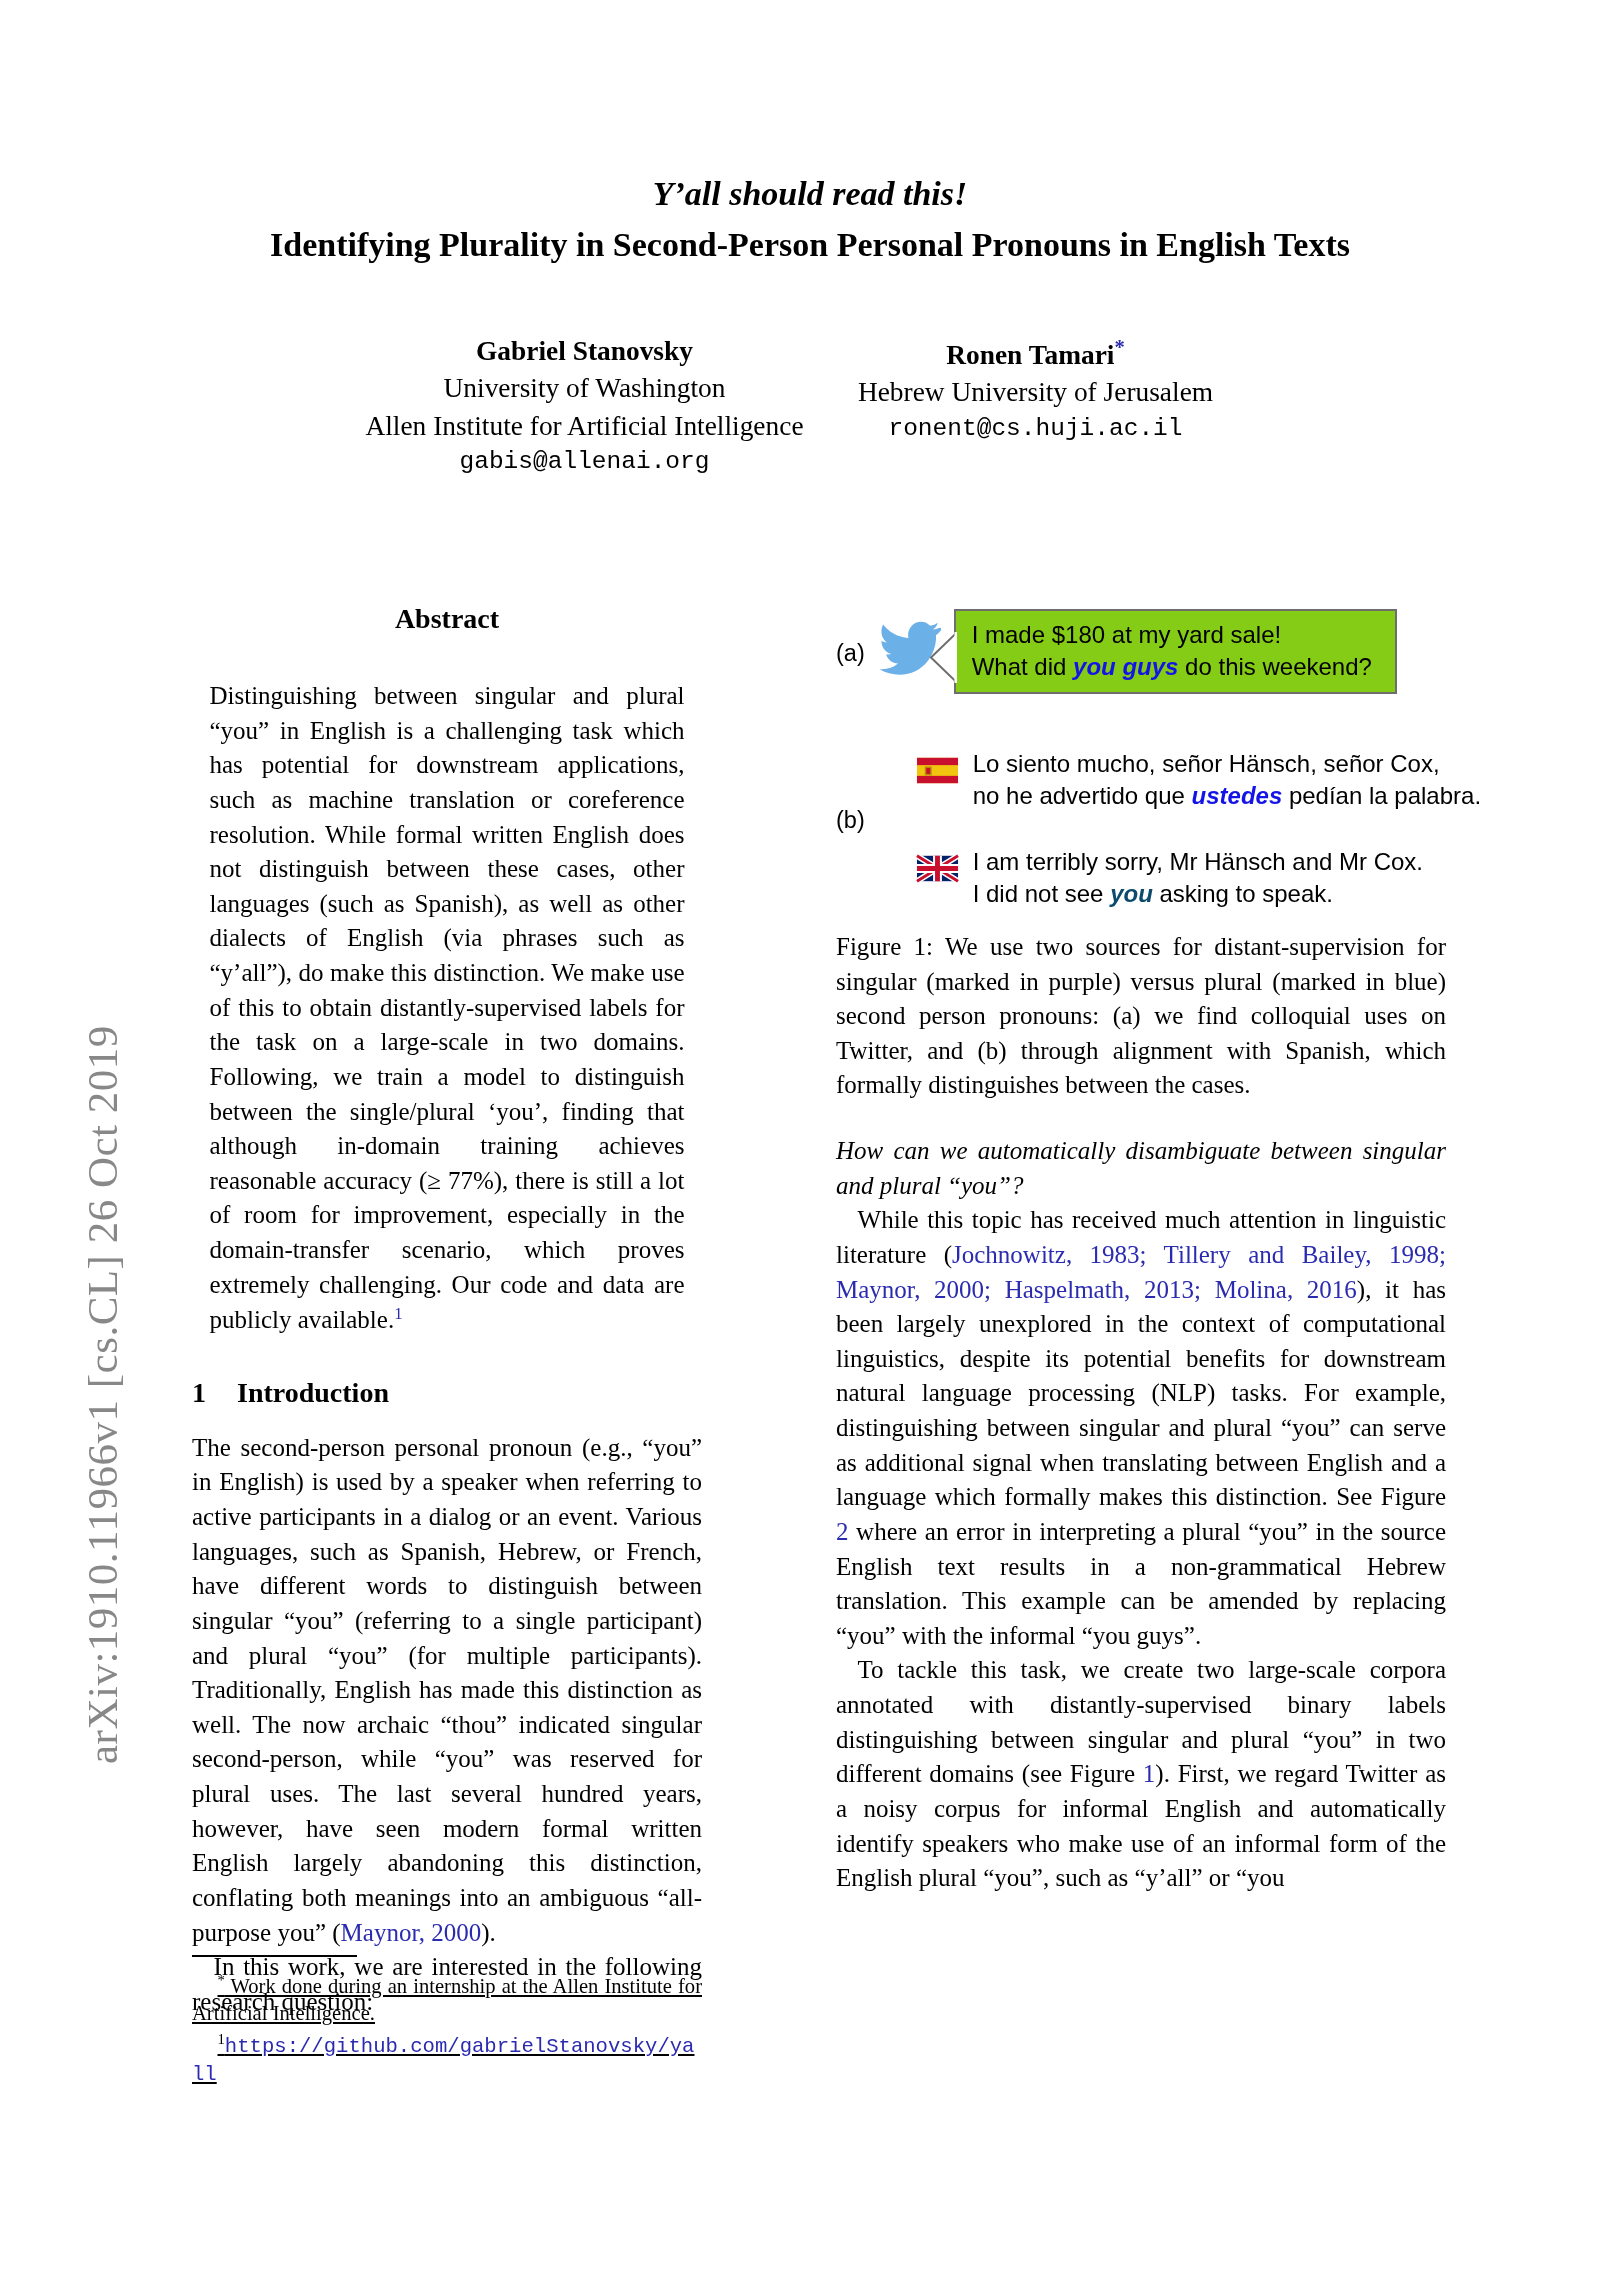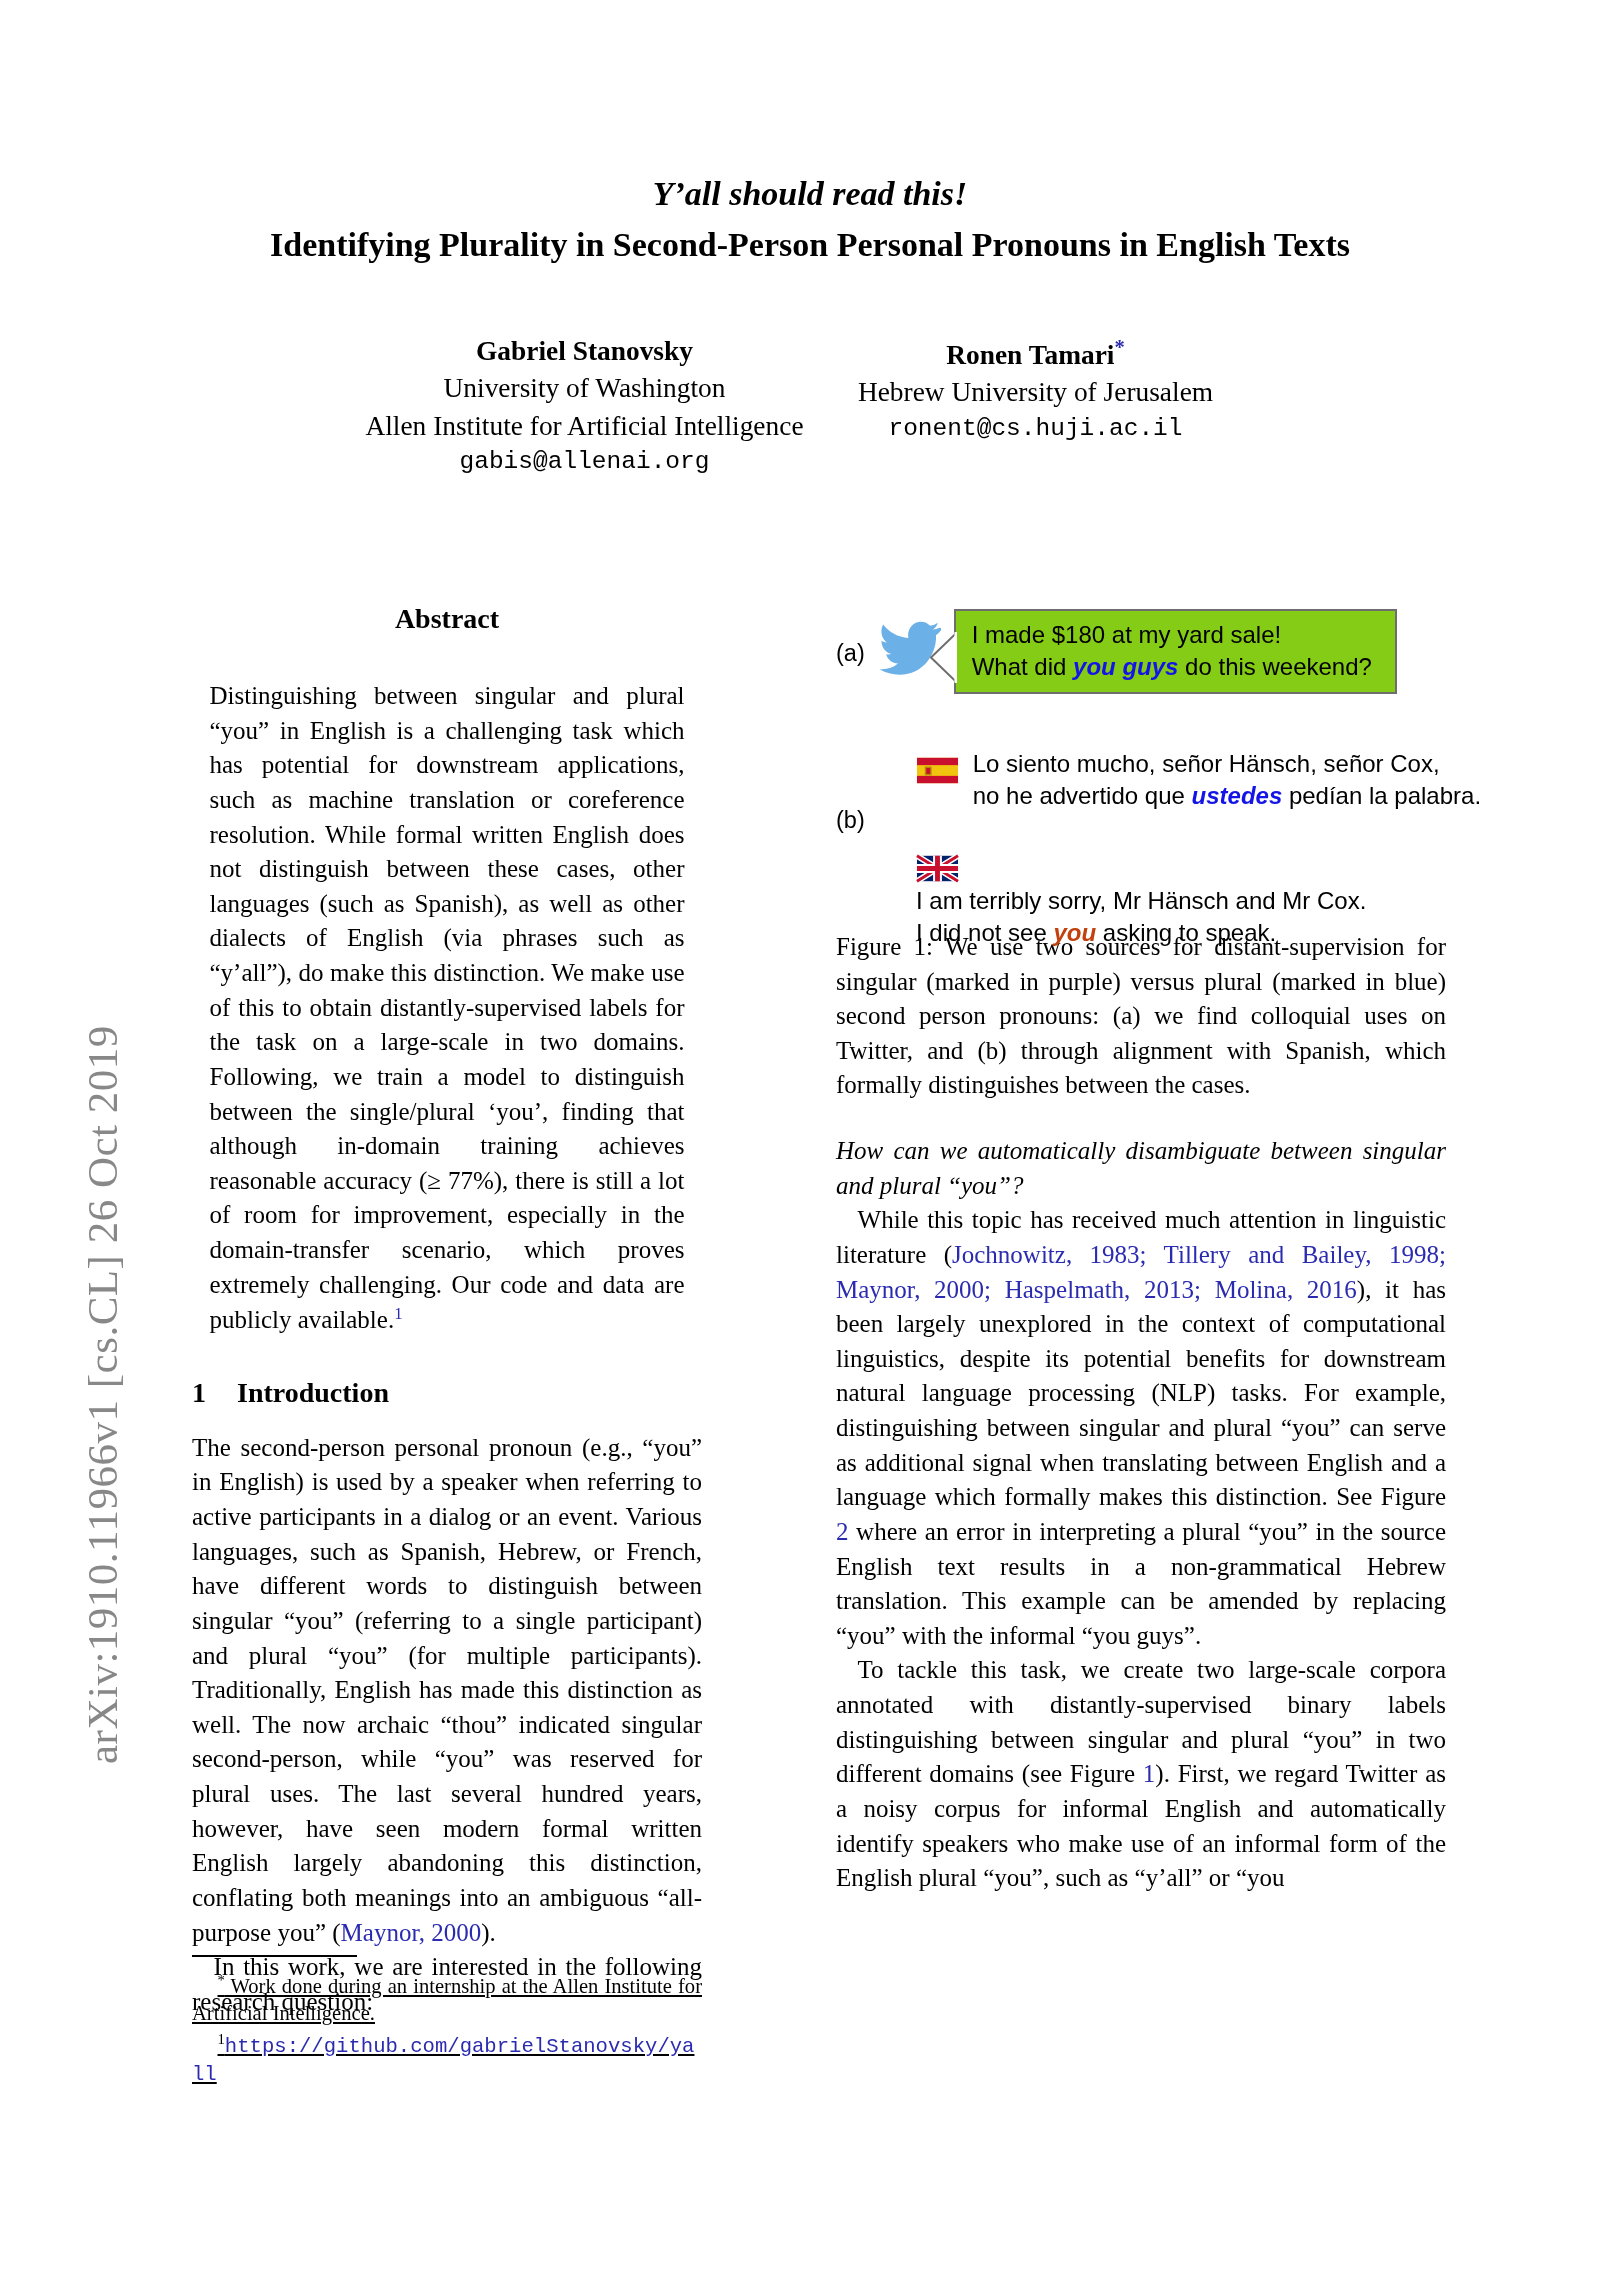--- a/index.html
+++ b/index.html
@@ -191,30 +191,30 @@
     white-space: nowrap;
   }
   #tweet-bubble .tail {
     position: absolute;
     left: -26.5px;
     top: 21.6px;
     width: 27.4px;
     height: 51px;
   }
   .hl-plural   { color: #1414e6; font-weight: bold; font-style: italic; }
-  .hl-singular { color: #c2410c; font-weight: bold; font-style: italic; }
+  .hl-singular { color: #0c4a6e; font-weight: bold; font-style: italic; }
 
   
   .lang-row {
     position: absolute;
     display: flex;
     align-items: flex-start;
   }
   #row-spanish { left: 80px; top: 145px; }
-  #row-english { left: 80px; top: 243px; flex-direction: column; }
+  #row-english { left: 80px; top: 243px; }
   .flag { width: 43px; height: 33px; margin-right: 13.7px; flex: none; margin-top: 5.9px; }
   .lang-lines .line {
     font-family: "Liberation Sans", sans-serif;
     font-size: 24px;
     line-height: 1.33;
     white-space: nowrap;
   }
 
   #fig1-caption {
     width: 610px;

